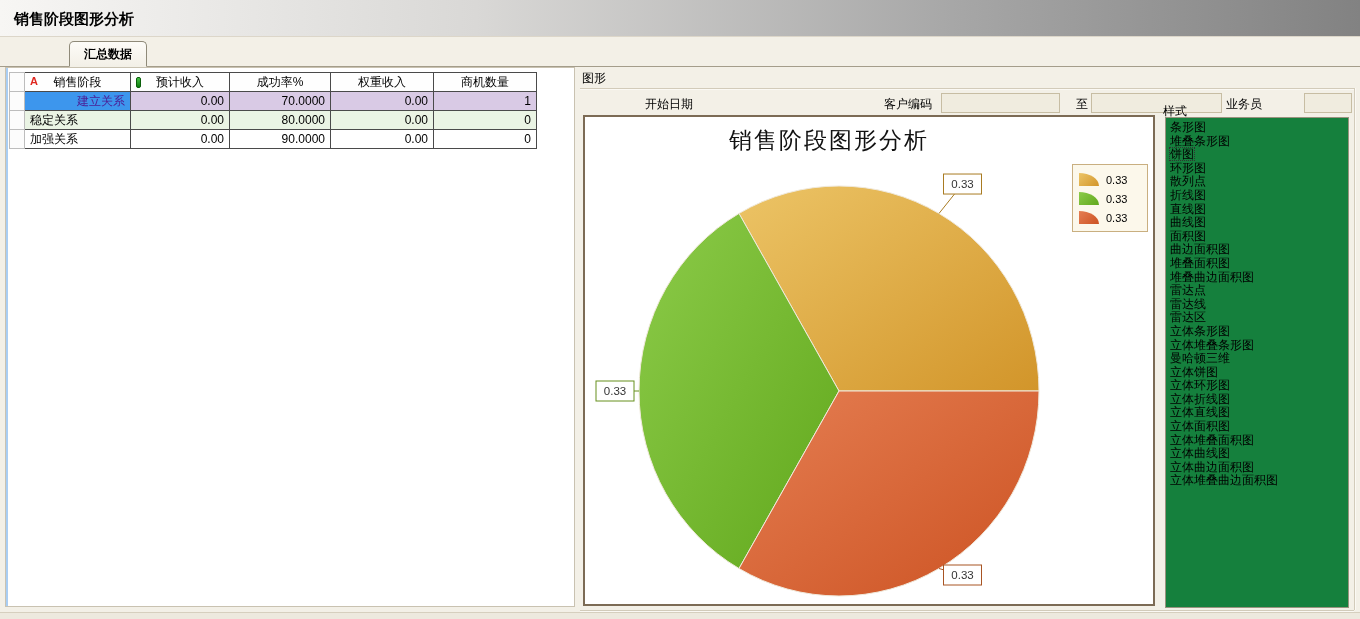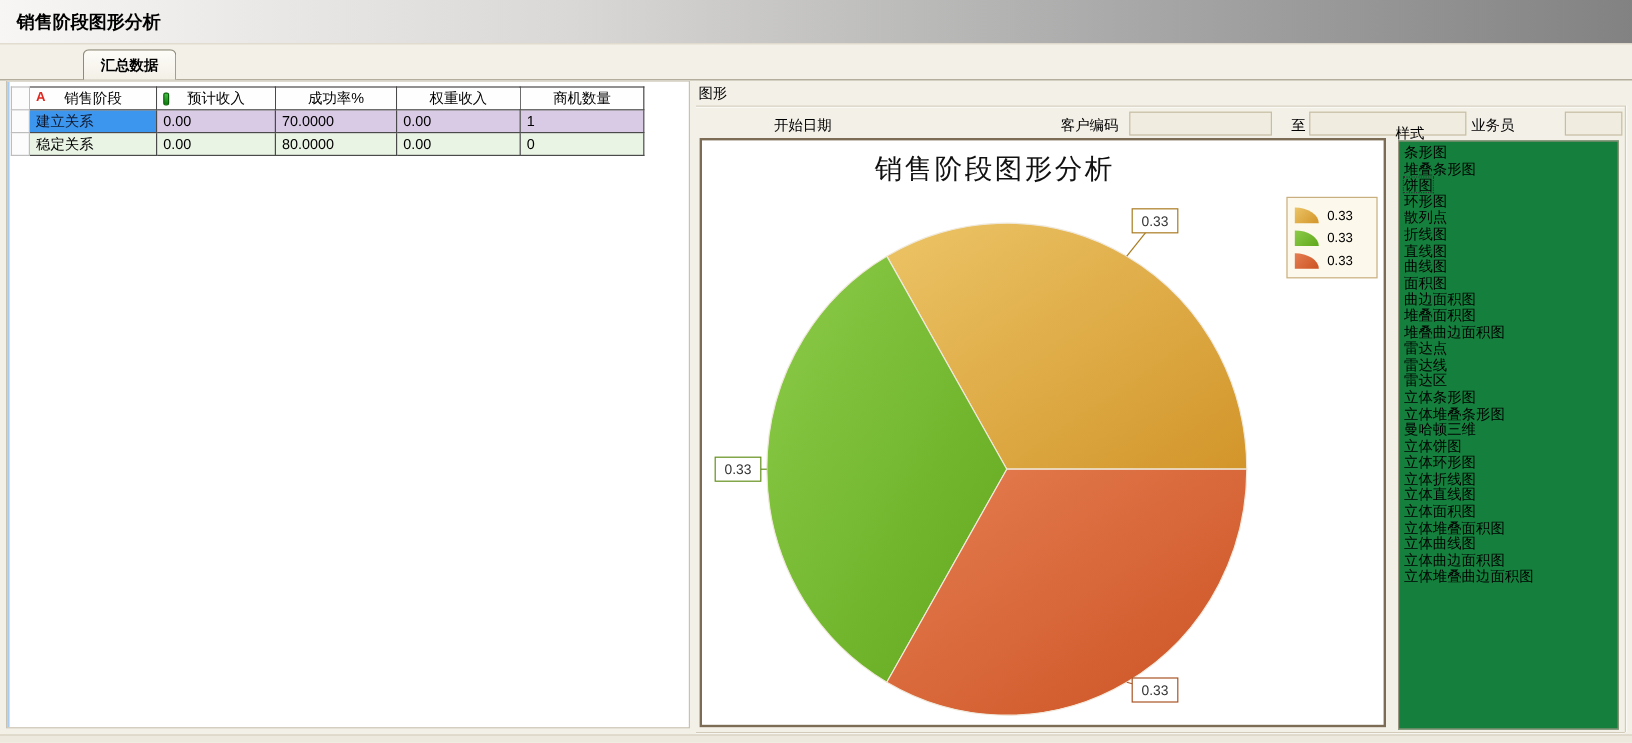--- a/index.html
+++ b/index.html
@@ -49,23 +49,23 @@
     position:absolute; left:5px; top:2px;
     color:#E02820; font-weight:bold; font-size:11px; font-style:normal;
   }
   .hdr-icon-pill{
     position:absolute; left:5px; top:4px; width:5px; height:11px;
     background:linear-gradient(#45C245,#0D7B0D);
     border:1px solid #0A5E0A; border-radius:2px;
   }
   .col-stage{ width:106px; } .col-num{ width:99px; }
   td.stage{ text-align:left; }
-  td.num{ text-align:left; }
+  td.num{ text-align:right; }
   tr.row-sel td{ background:#D9CAE5; }
-  tr.row-sel td.sel-cell{ background:#3D96ED; color:#0f172a; }
+  tr.row-sel td.sel-cell{ background:#3D96ED; color:#4c1d95;text-align:right; }
   tr.row-green td{ background:#EAF4E4; }
   tr.row-plain td{ background:#FFFFFF; }
   
   .right-group{
     position:absolute; left:578px; top:67px; width:778px; height:545px;
   }
   .group-label{ position:absolute; left:4px; top:3px; }
   .etched{ position:absolute; height:0; border-top:1px solid #D2CBBA; border-bottom:1px solid #FBF9F4; }
   .line-graph-top{ left:2px; right:2px; top:21px; }
   .right-edge{ position:absolute; right:0; top:21px; bottom:2px; width:0; border-left:1px solid #D2CBBA; border-right:1px solid #FBF9F4;}
@@ -143,20 +143,28 @@
       <td class="num">0.00</td>
       <td class="num">70.0000</td>
       <td class="num">0.00</td>
       <td class="num">1</td>
     </tr>
     <tr class="row-green">
       <td class="ind"></td>
       <td class="stage">稳定关系</td>
       <td class="num">0.00</td>
       <td class="num">80.0000</td>
+      <td class="num">0.00</td>
+      <td class="num">0</td>
+    </tr>
+    <tr class="row-plain">
+      <td class="ind"></td>
+      <td class="stage">加强关系</td>
+      <td class="num">0.00</td>
+      <td class="num">90.0000</td>
       <td class="num">0.00</td>
       <td class="num">0</td>
     </tr>
   </tbody>
     </table>
 </div>
 
 <div class="right-group">
   <div class="group-label">图形</div>
   <div class="etched line-graph-top"></div>

